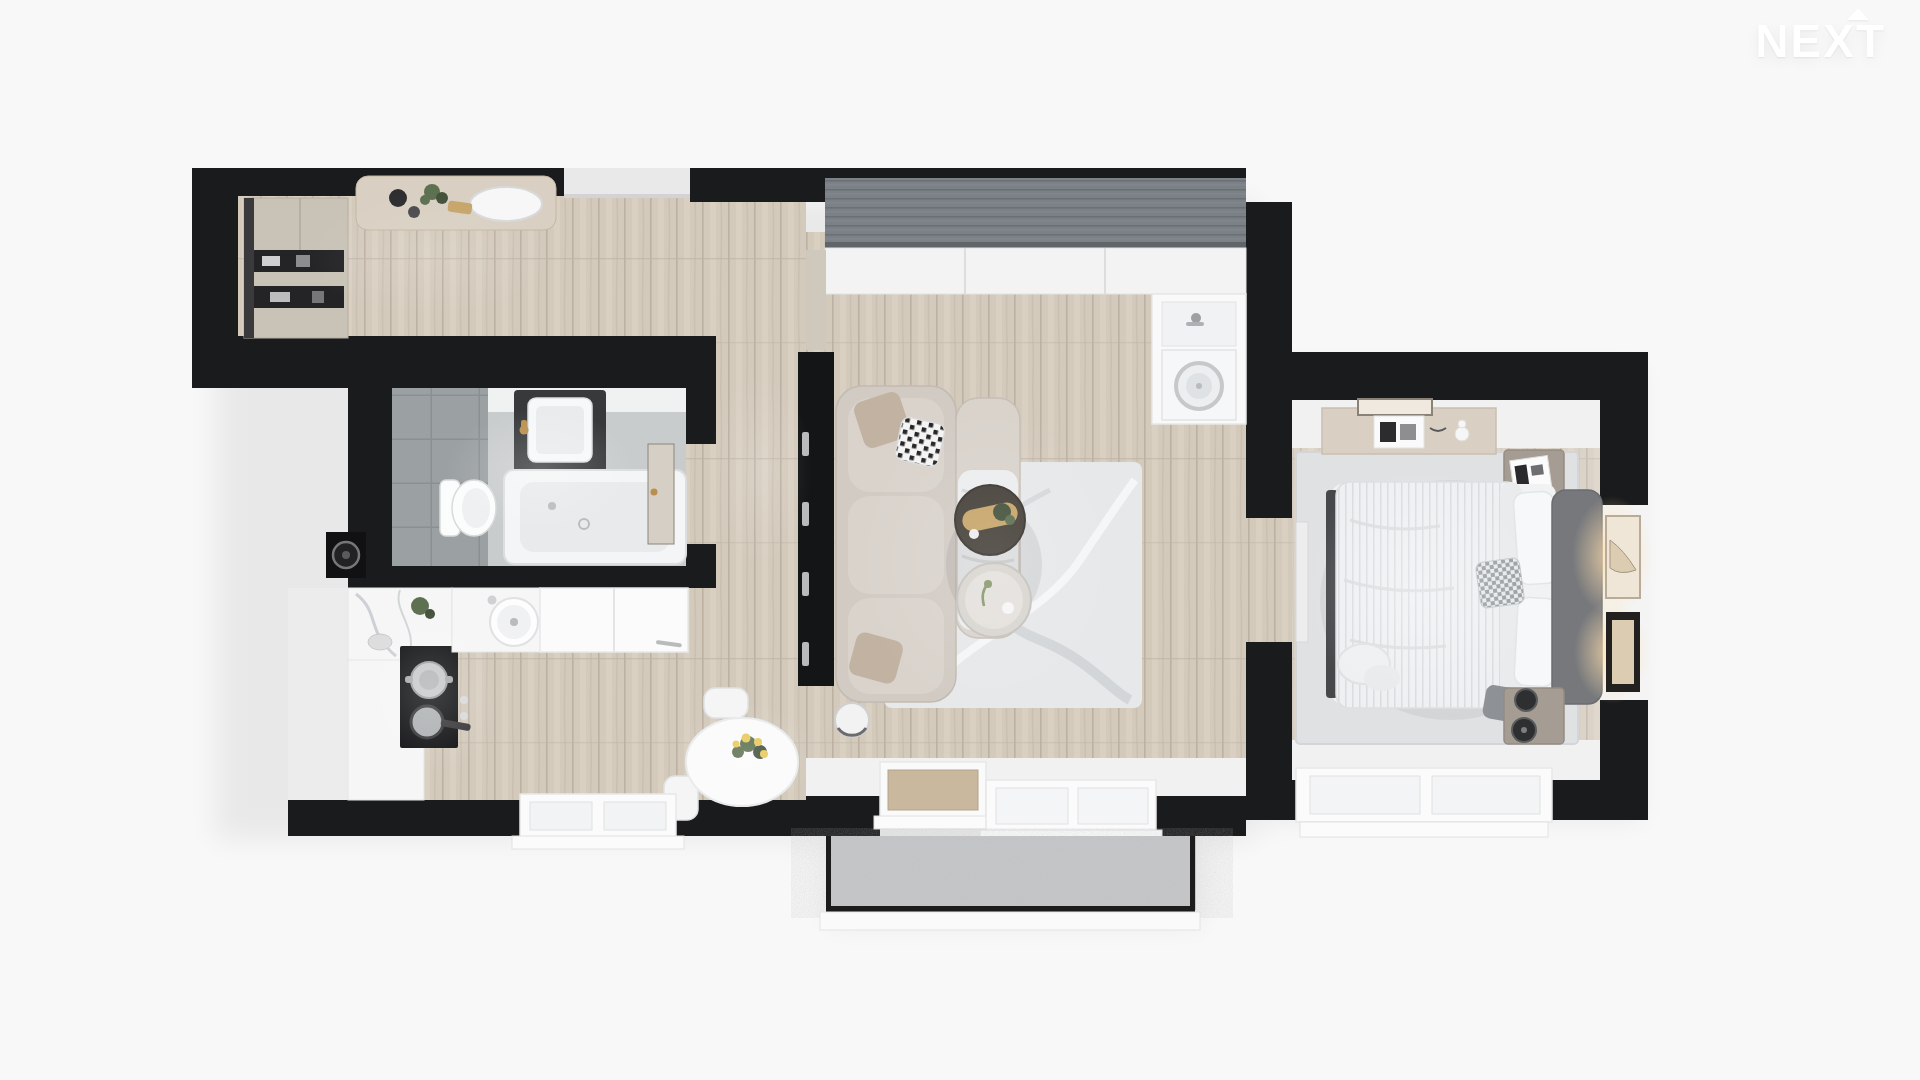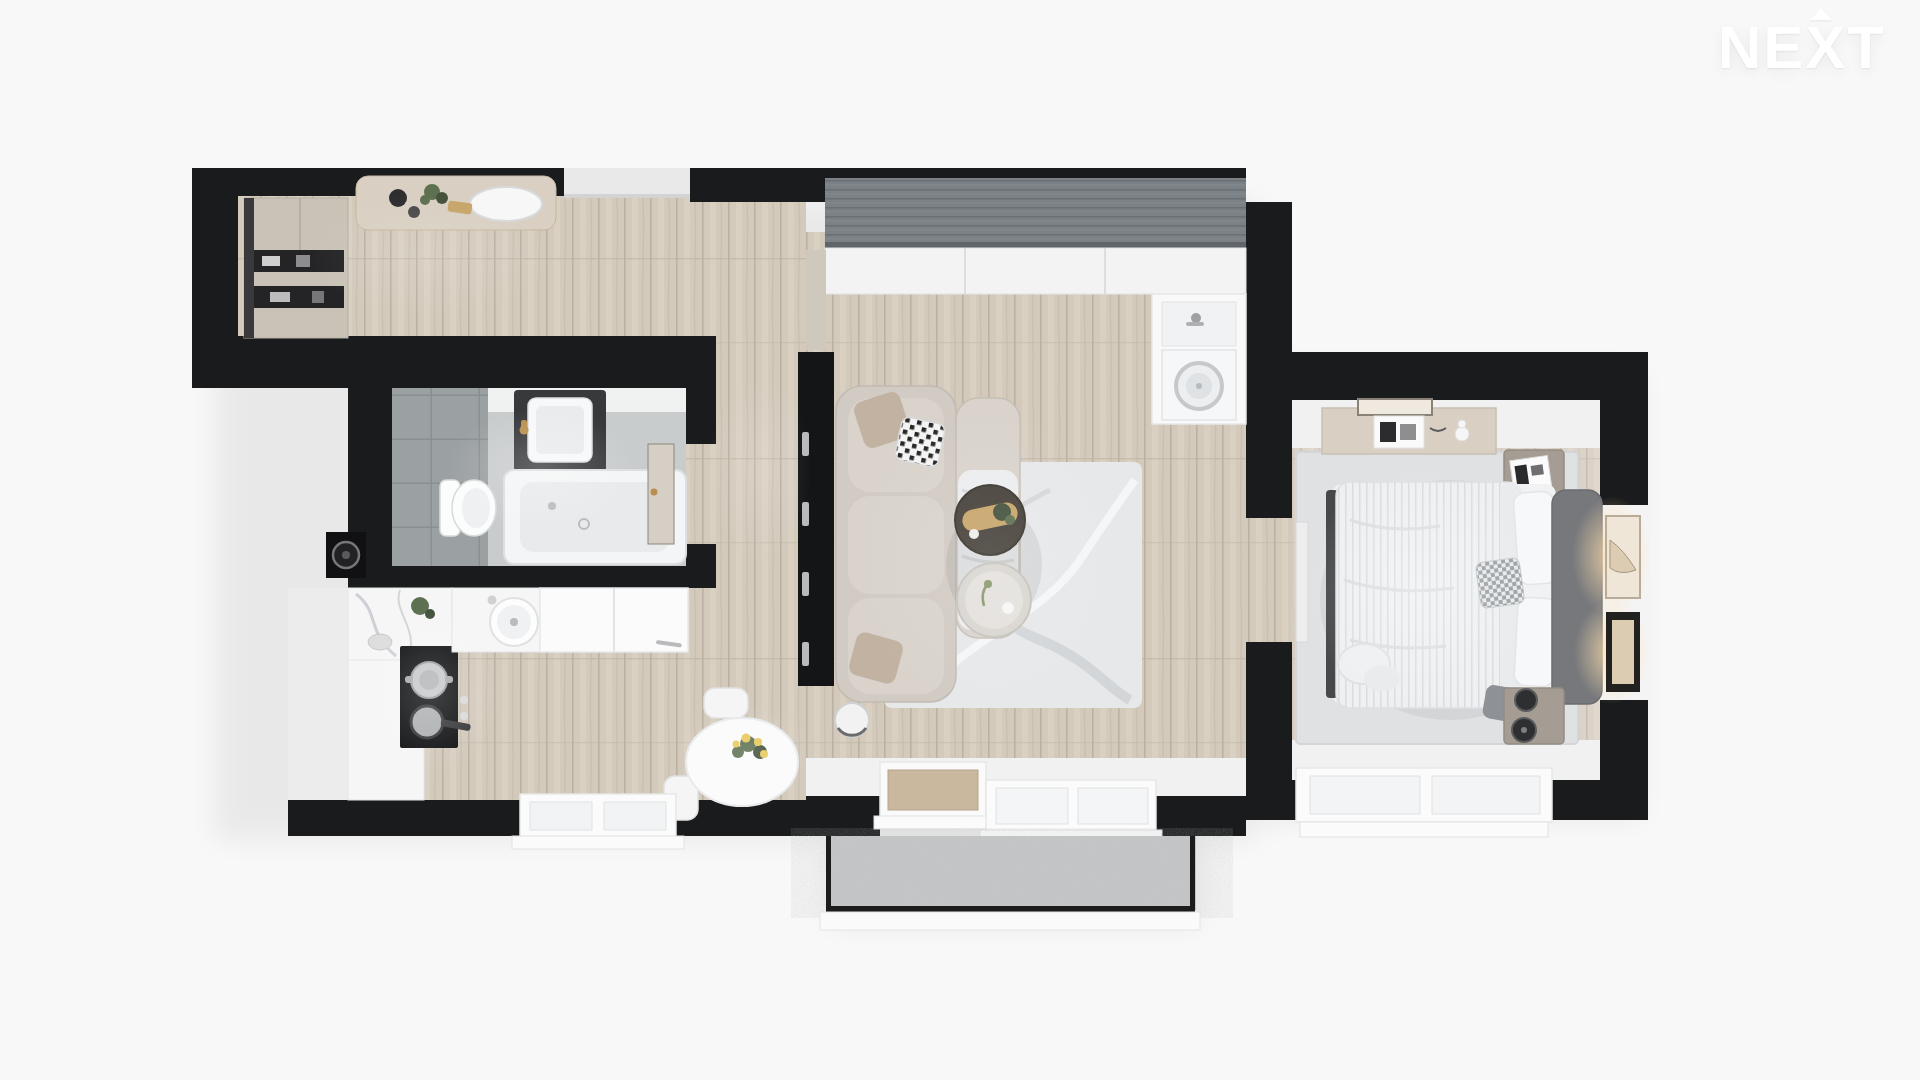--- a/index.html
+++ b/index.html
@@ -1,21 +1,21 @@
 <!DOCTYPE html>
 <html style="--bg: #f8f8f8; --logo: #ffffff; --wall: #1a1b1c; --outer_light: #ececec; --inner_wall: #f1f1f2; --wood_base: #d3cabc; --wood_seam: #bcb1a2; --wood_light: #ddd5c7; --wood_grain: #c6bcae; --tile_wall: #9ba0a3; --tile_seam: #899094; --tile_floor: #c9cccd; --white_surface: #f6f6f7; --white_edge: #dfe1e2; --greige: #c9c2b6; --greige_edge: #b3ac9f; --shelf_dark: #242427; --slat: #7b8186; --slat_line: #686e73; --cabinet: #f3f3f4; --appliance: #141517; --steel: #c6c8ca; --sofa: #d2cbc4; --sofa_edge: #bfb8b0; --cushion: #d9d3cc; --pillow_taupe: #c2b2a1; --rug_living: #e7e8ea; --rug_vein: #ced1d5; --table_dark: #46413a; --gold: #c7a56a; --table_light: #d9d6d1; --concrete: #c5c7c9; --railing: #1c1c1d; --rug_bed: #e0e1e3; --duvet: #eef0f2; --duvet_line: #d9dde0; --headboard: #76787c; --bench: #47484a; --nightstand: #a59d93; --dresser: #d9d0c3; --lamp: #2e2f31; --art_dark: #23211f; --art_beige: #dcccb2; --glow_warm: #ffdfae; --plant: #5d7050; --plant_dark: #44523c; --flower: #e8c95c; --brass: #b98f4e; --door_wood: #c9b79e; --marble_vein: #c3c7cb;"><head>
 <meta charset="utf-8">
 <style>
   :root{ --bg:#f8f8f8; }
   html,body{margin:0;padding:0;background:var(--bg);width:1920px;height:1080px;overflow:hidden;
     font-family:"Liberation Sans", sans-serif;}
   .stage{position:relative;width:1920px;height:1080px;background:var(--bg);}
   .stage svg{position:absolute;left:0;top:0;}
   .logo{position:absolute;top:18px;right:34px;color:var(--logo);
-    font-weight:900;font-size:60px;letter-spacing:2px;line-height:1;
+    font-weight:900;font-size:46px;letter-spacing:2px;line-height:1;
     text-shadow:0 1px 2px rgba(0,0,0,.07),0 5px 14px rgba(0,0,0,.06);}
   .logo .logo-caret{position:absolute;left:92px;top:-10px;width:0;height:0;
     border-left:11px solid transparent;border-right:11px solid transparent;
     border-bottom:12px solid var(--logo);
     filter:drop-shadow(0 1px 1px rgba(0,0,0,.07));}
 </style>
 </head>
 <body>
 
 <div class="stage">

